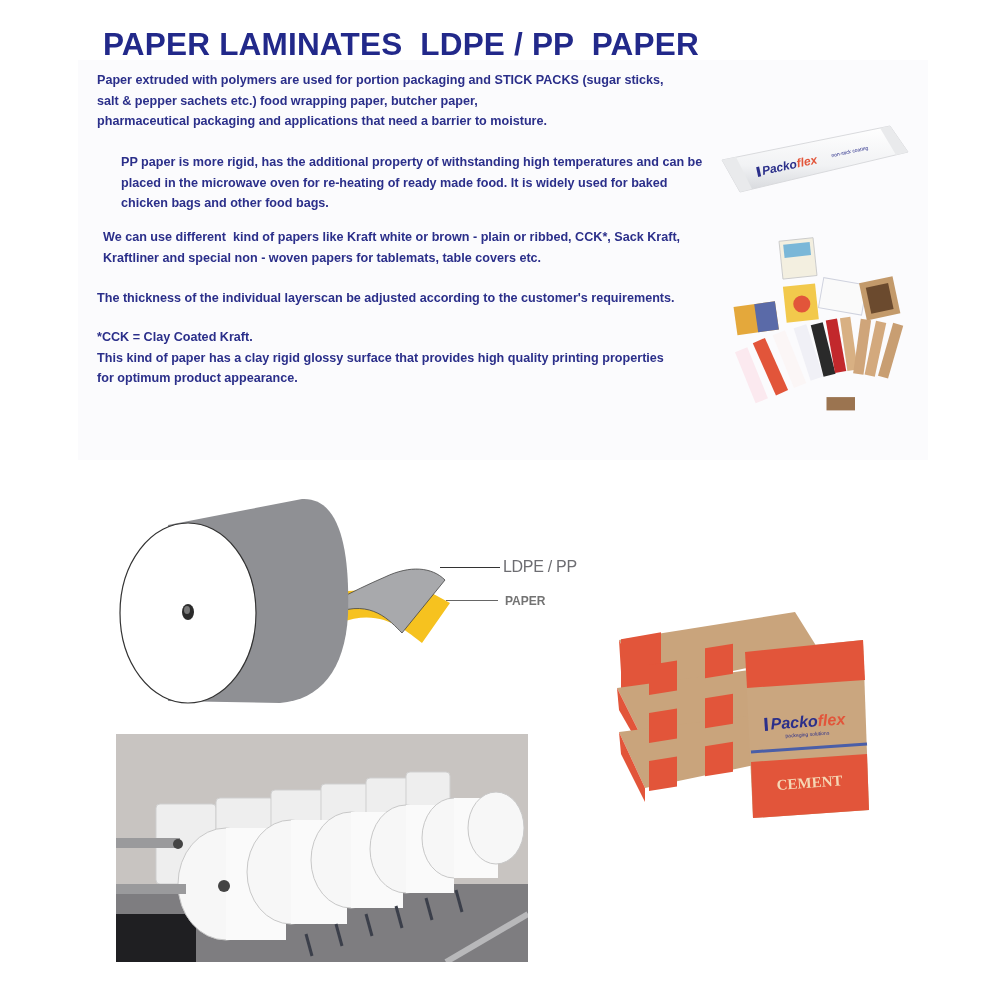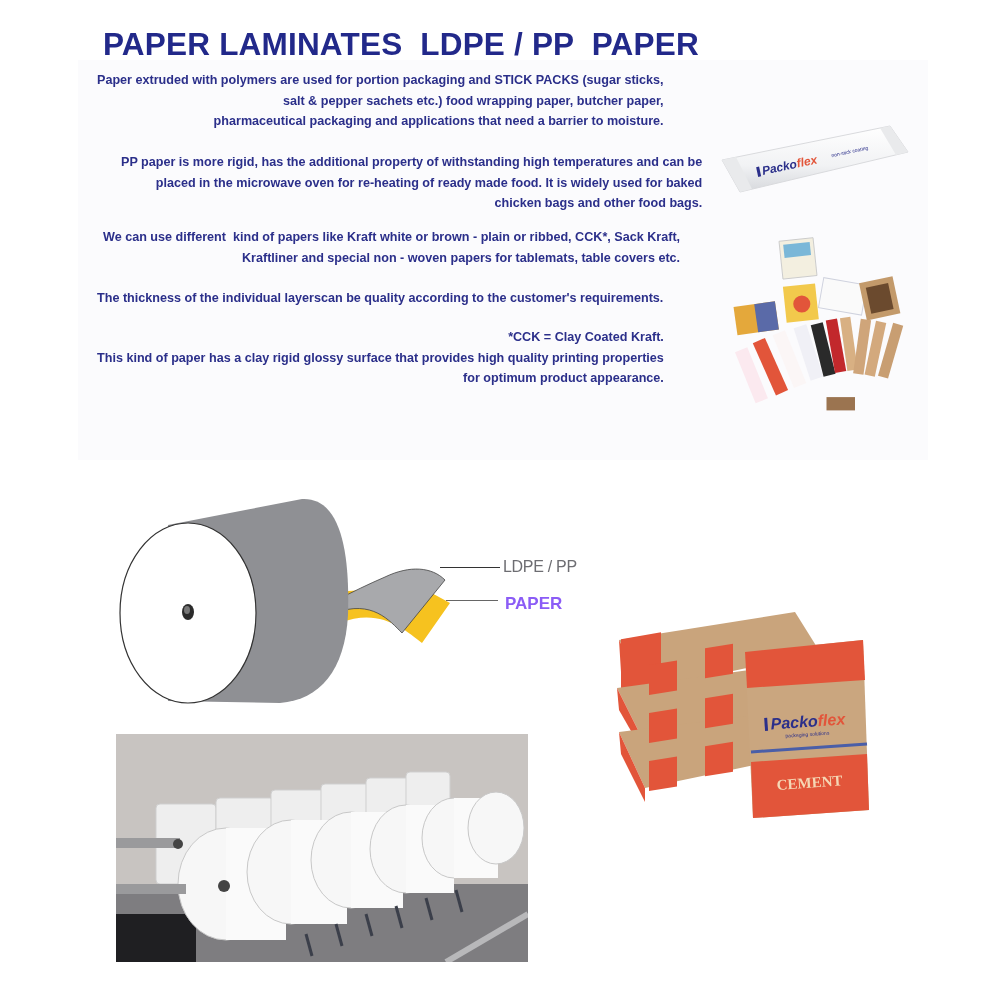--- a/index.html
+++ b/index.html
@@ -19,21 +19,21 @@
       position: absolute; left: 103px; top: 26px;
       font-family: "Liberation Sans", sans-serif;
       font-weight: bold; font-size: 31.5px; letter-spacing: 0.2px;
       color: #22298a; white-space: pre;
     }
 
     .para {
       position: absolute; left: 97px;
       font-family: "Liberation Sans", sans-serif;
       font-weight: bold; font-size: 12.6px; line-height: 20.5px;
-      color: #2b2f8a; white-space: pre; text-align: right;
+      color: #2b2f8a; white-space: pre;
     }
     .p1 { top: 70px; }
     .p2 { top: 152px; margin-left: 24px; }
     .p3 { top: 227px; margin-left: 6px; }
     .p4 { top: 288px; }
     .p5 { top: 327px; }
 
     
     .stick-pack {
       position: absolute; left: 718px; top: 112px; width: 196px; height: 90px;
@@ -43,21 +43,21 @@
       position: absolute; left: 722px; top: 228px; width: 190px; height: 190px;
     }
 
     
     .roll-diagram { position: absolute; left: 110px; top: 495px; width: 380px; height: 215px; }
     .label-ldpe {
       position: absolute; left: 503px; top: 558px; font-size: 16px; color: #6d6d72;
       font-family: Liberation Sans, sans-serif; letter-spacing: -0.3px;
     }
     .label-paper {
-      position: absolute; left: 505px; top: 594px; font-size: 17px; color: #8b5cf6;
+      position: absolute; left: 505px; top: 594px; font-size: 12px; color: #737373;
       font-family: "Liberation Sans", sans-serif; font-weight: bold;
     }
     .leader-ldpe { position: absolute; left: 440px; top: 567px; width: 60px; height: 1px; background: #333; }
     .leader-paper { position: absolute; left: 446px; top: 600px; width: 52px; height: 1px; background: #666; }
 
     
     .slitter {
       position: absolute; left: 116px; top: 734px; width: 412px; height: 228px;
       background: linear-gradient(#cfcac6, #bdb8b4 55%, #8b8a8c);
       overflow: hidden;
@@ -75,21 +75,21 @@
 <h1 class="title">PAPER LAMINATES  LDPE / PP  PAPER</h1>
 
 <p class="para p1">Paper extruded with polymers are used for portion packaging and STICK PACKS (sugar sticks,
 salt &amp; pepper sachets etc.) food wrapping paper, butcher paper,
 pharmaceutical packaging and applications that need a barrier to moisture.</p>
 <p class="para p2">PP paper is more rigid, has the additional property of withstanding high temperatures and can be
 placed in the microwave oven for re-heating of ready made food. It is widely used for baked
 chicken bags and other food bags.</p>
 <p class="para p3">We can use different  kind of papers like Kraft white or brown - plain or ribbed, CCK*, Sack Kraft,
 Kraftliner and special non - woven papers for tablemats, table covers etc.</p>
-<p class="para p4">The thickness of the individual layerscan be quality according to the customer's requirements.</p>
+<p class="para p4">The thickness of the individual layerscan be adjusted according to the customer's requirements.</p>
 <p class="para p5">*CCK = Clay Coated Kraft.
 This kind of paper has a clay rigid glossy surface that provides high quality printing properties
 for optimum product appearance.</p>
 
 <div class="stick-pack">
   <svg width="196" height="90" viewBox="0 0 196 90">
     <defs>
       <linearGradient id="sp" x1="0" y1="0" x2="0" y2="1">
         <stop offset="0" stop-color="#ffffff"></stop>
         <stop offset="0.6" stop-color="#f1f2f4"></stop>

